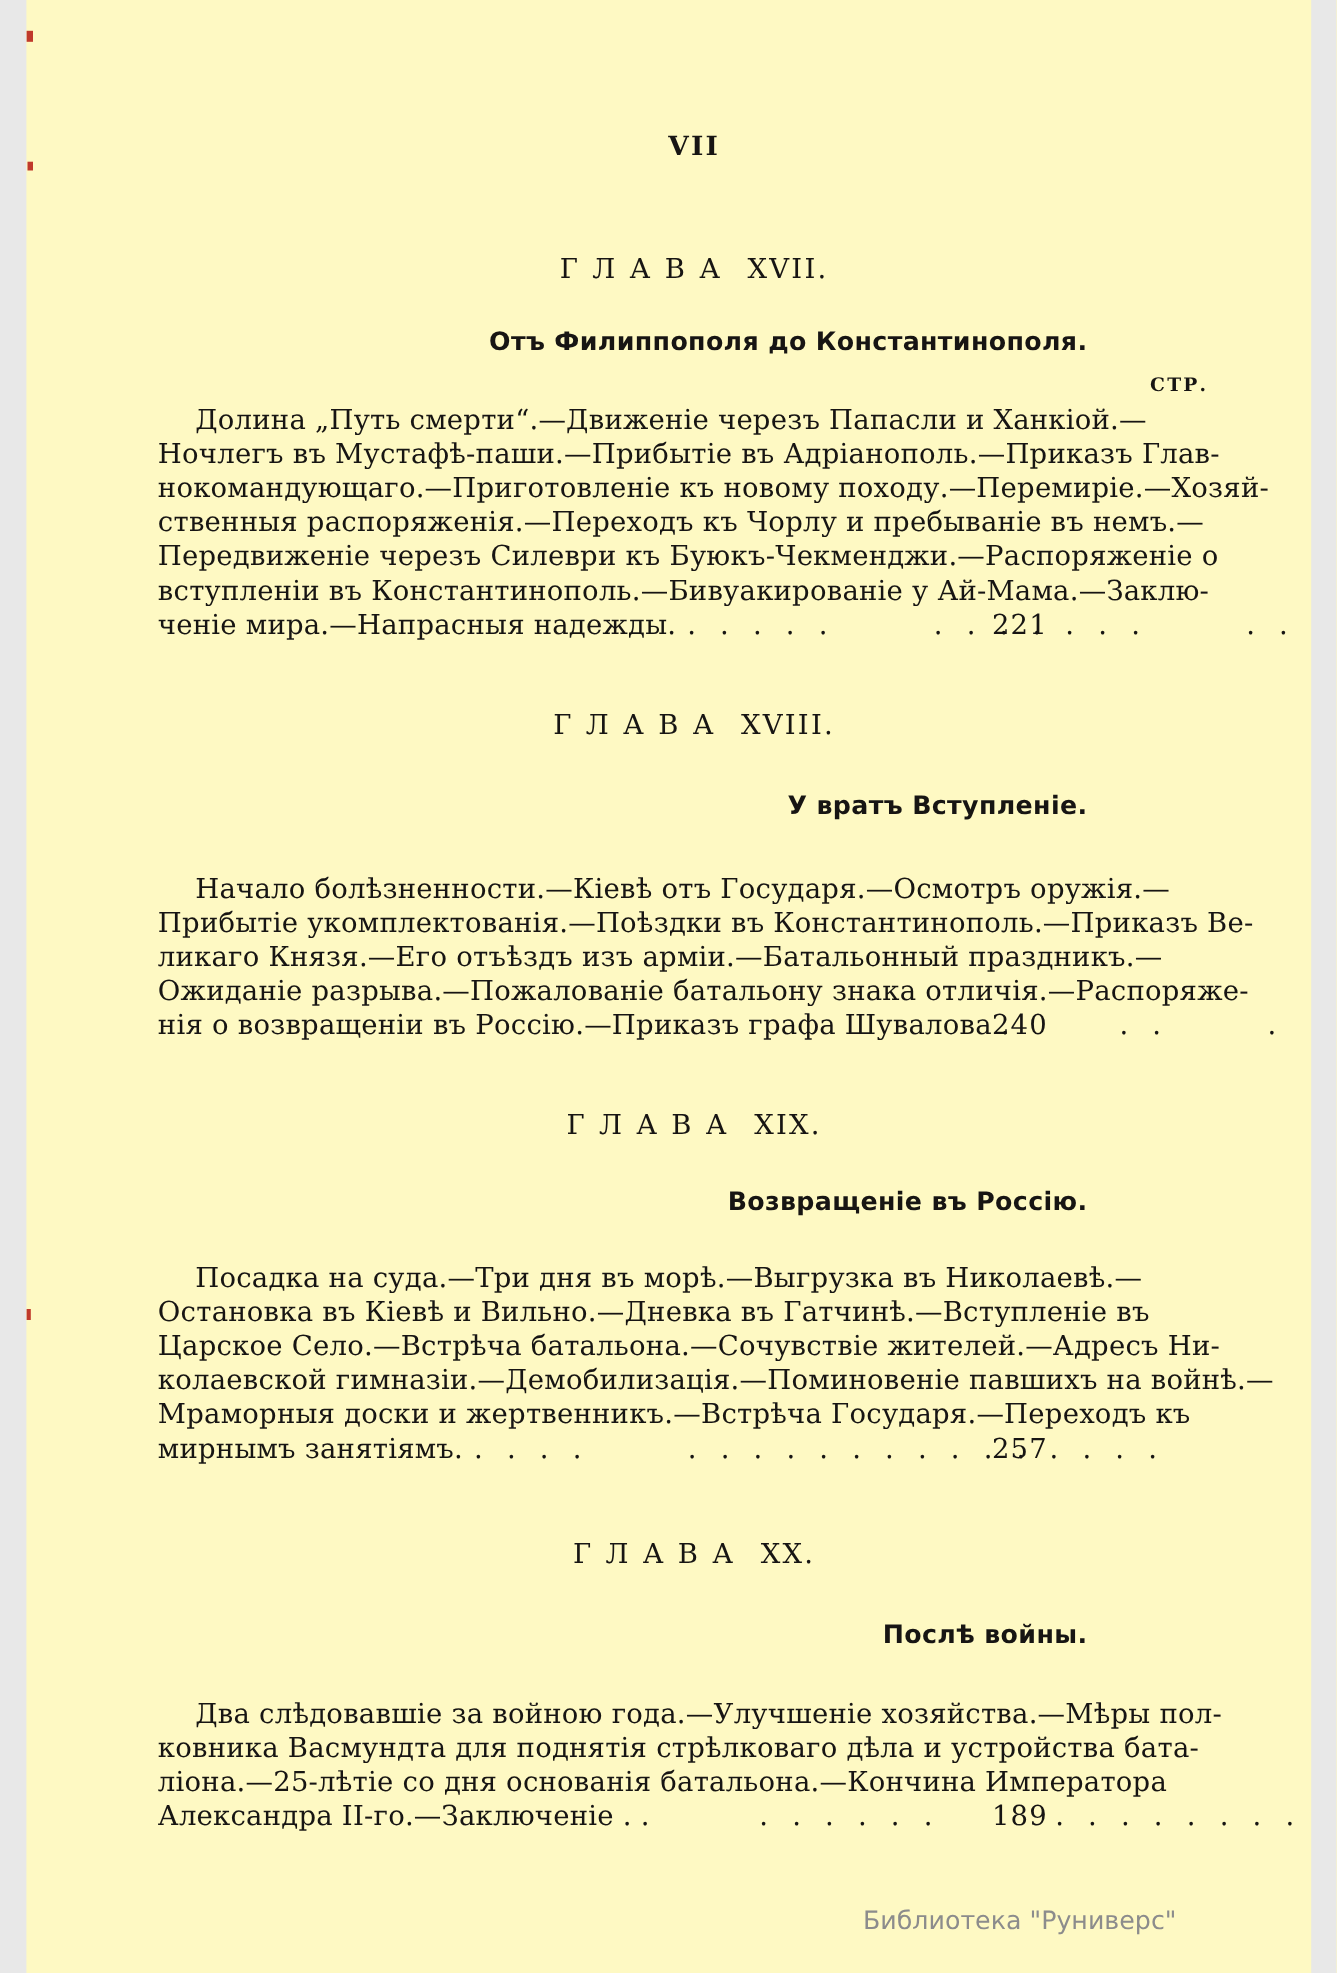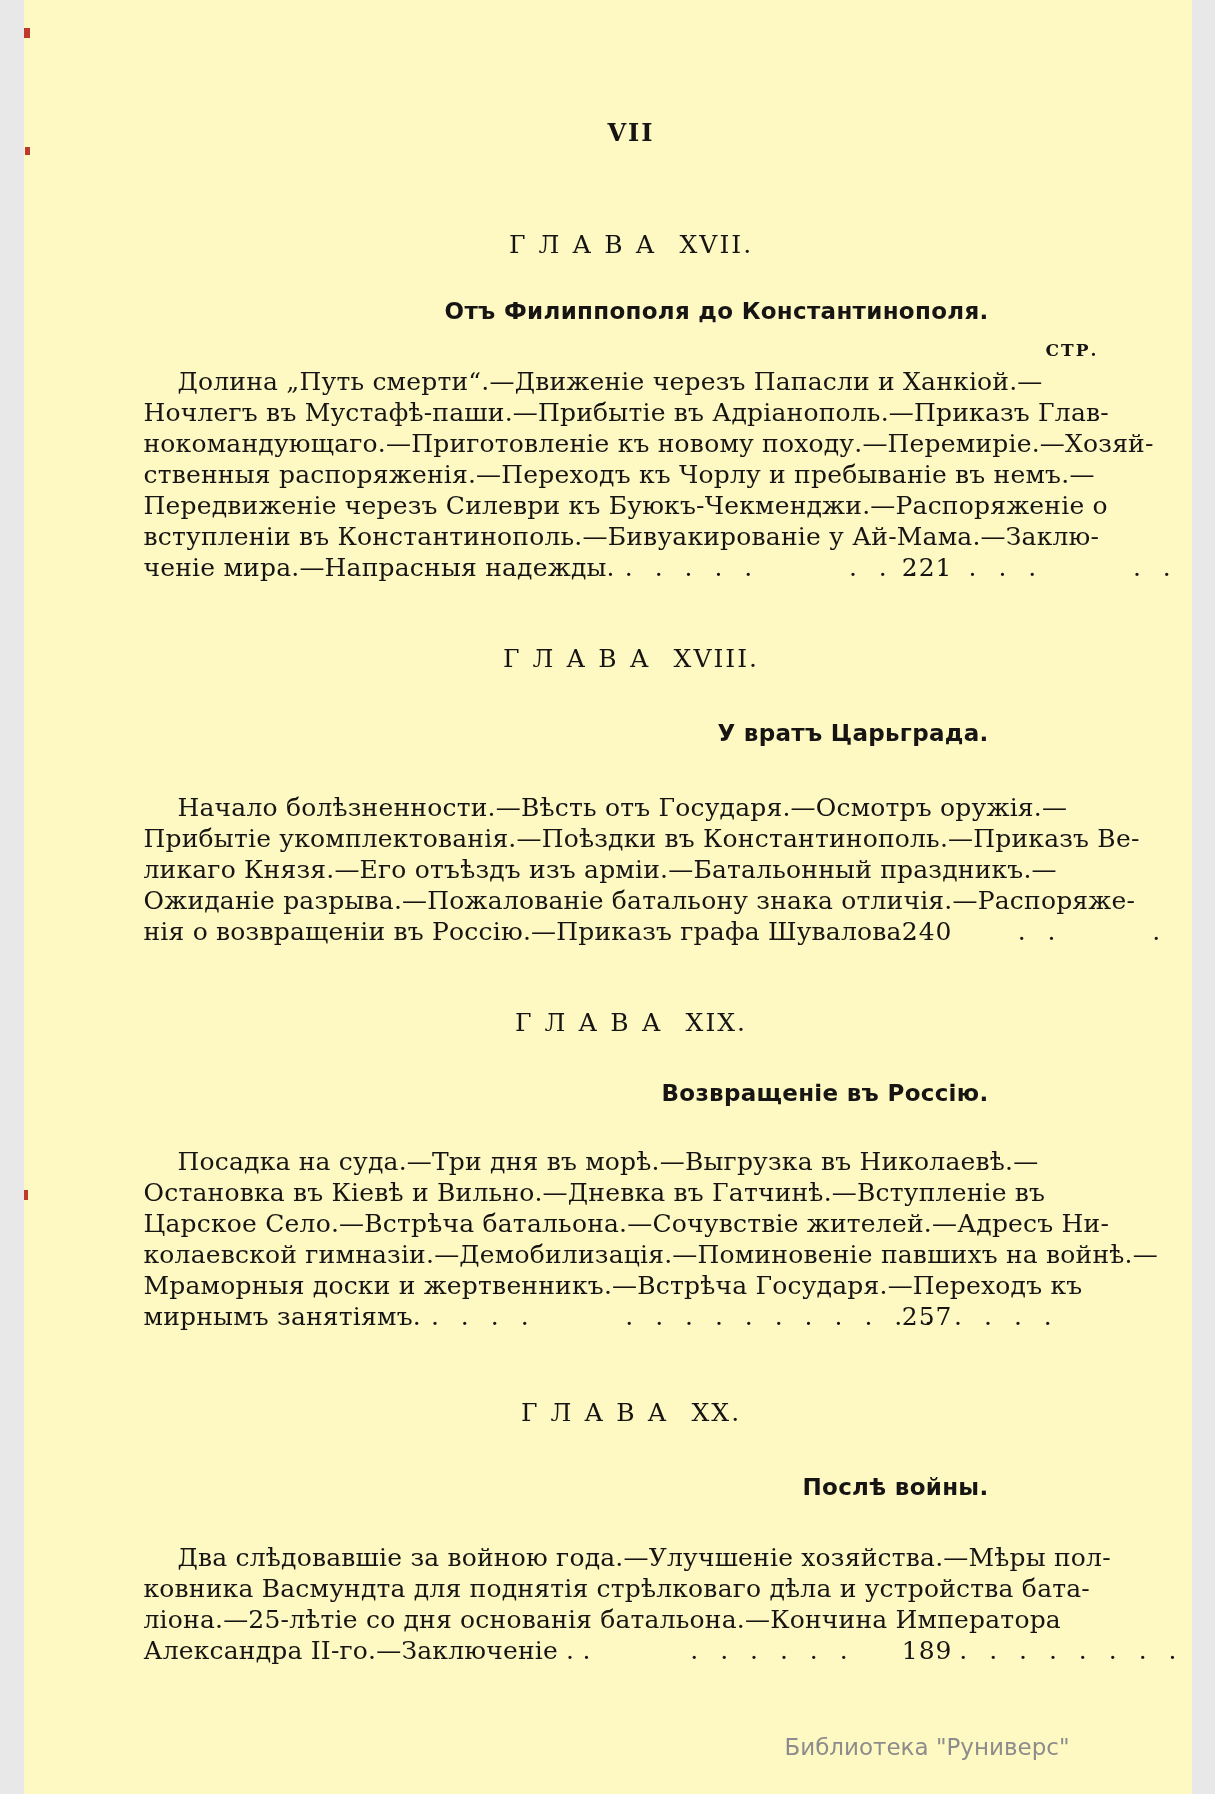--- a/index.html
+++ b/index.html
@@ -92,23 +92,23 @@
         <span>ченіе мира.—Напрасныя надежды.</span><span class="dots">. . . . .      . . . . . . .      . .</span>
         <span class="pagenum">221</span>
       </div>
     </div>
   </section>
 
   <section class="chapter s18">
     <div class="chap-heading">
       <span class="hw">ГЛАВА</span><span class="hn">XVIII.</span>
     </div>
-    <div class="chap-title">У вратъ Царьграда.</div>
+    <div class="chap-title">У вратъ Вступленіе.</div>
     <div class="chap-summary">
-      <div class="tl first">Начало болѣзненности.—Вѣсть отъ Государя.—Осмотръ оружія.—</div>
+      <div class="tl first">Начало болѣзненности.—Кіевѣ отъ Государя.—Осмотръ оружія.—</div>
       <div class="tl">Прибытіе укомплектованія.—Поѣздки въ Константинополь.—Приказъ Ве-</div>
       <div class="tl">ликаго Князя.—Его отъѣздъ изъ арміи.—Батальонный праздникъ.—</div>
       <div class="tl">Ожиданіе разрыва.—Пожалованіе батальону знака отличія.—Распоряже-</div>
       <div class="tl last">
         <span>нія о возвращеніи въ Россію.—Приказъ графа Шувалова .</span><span class="dots">      . .      .</span>
         <span class="pagenum">240</span>
       </div>
     </div>
   </section>
 

